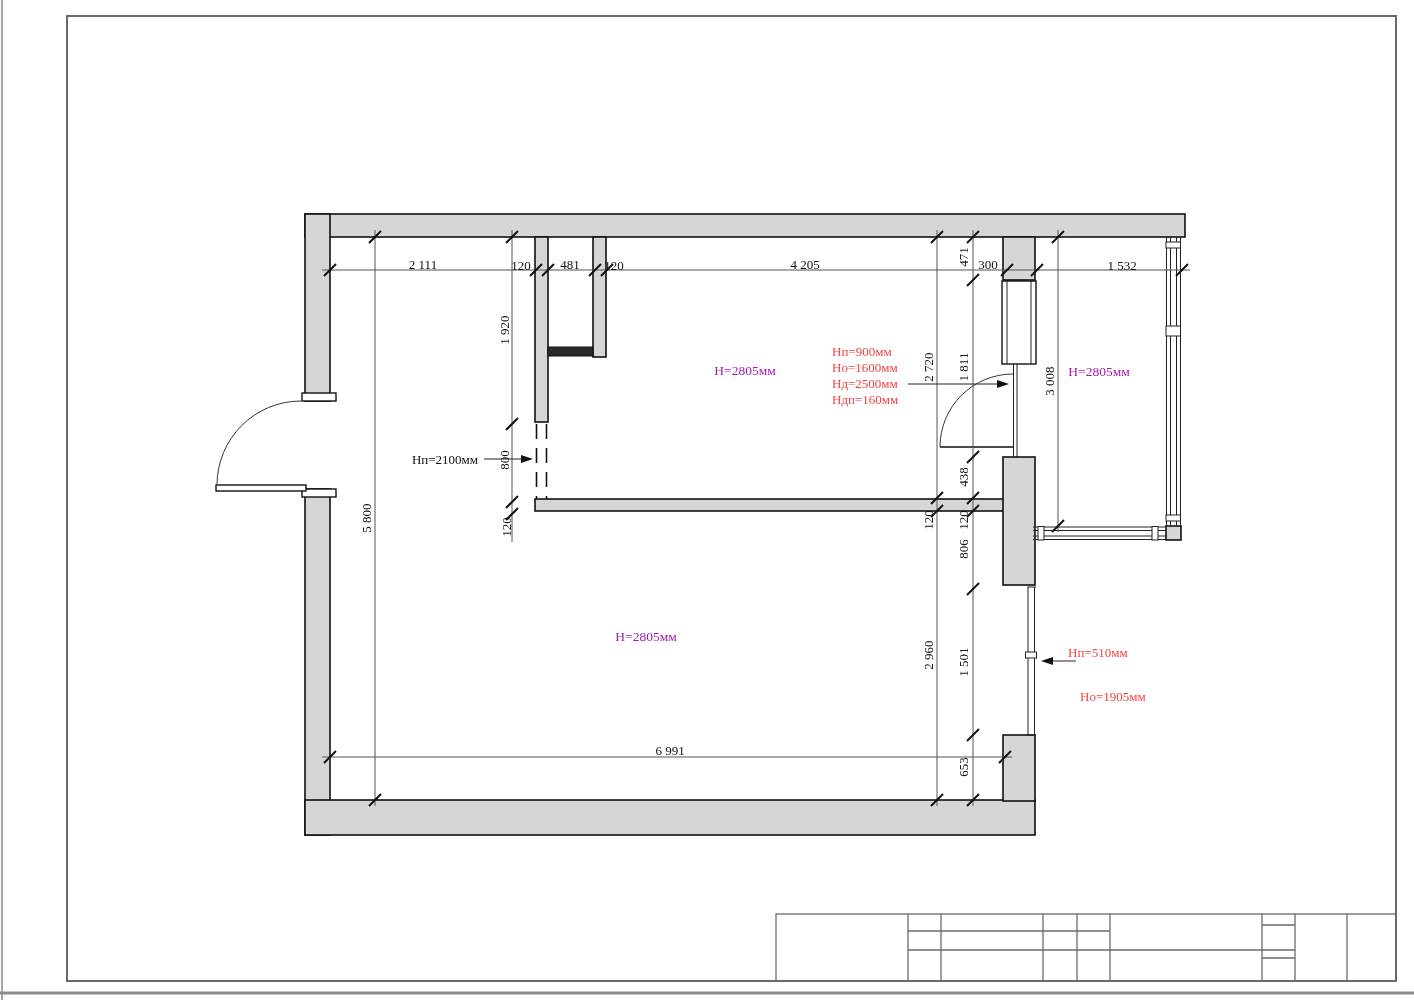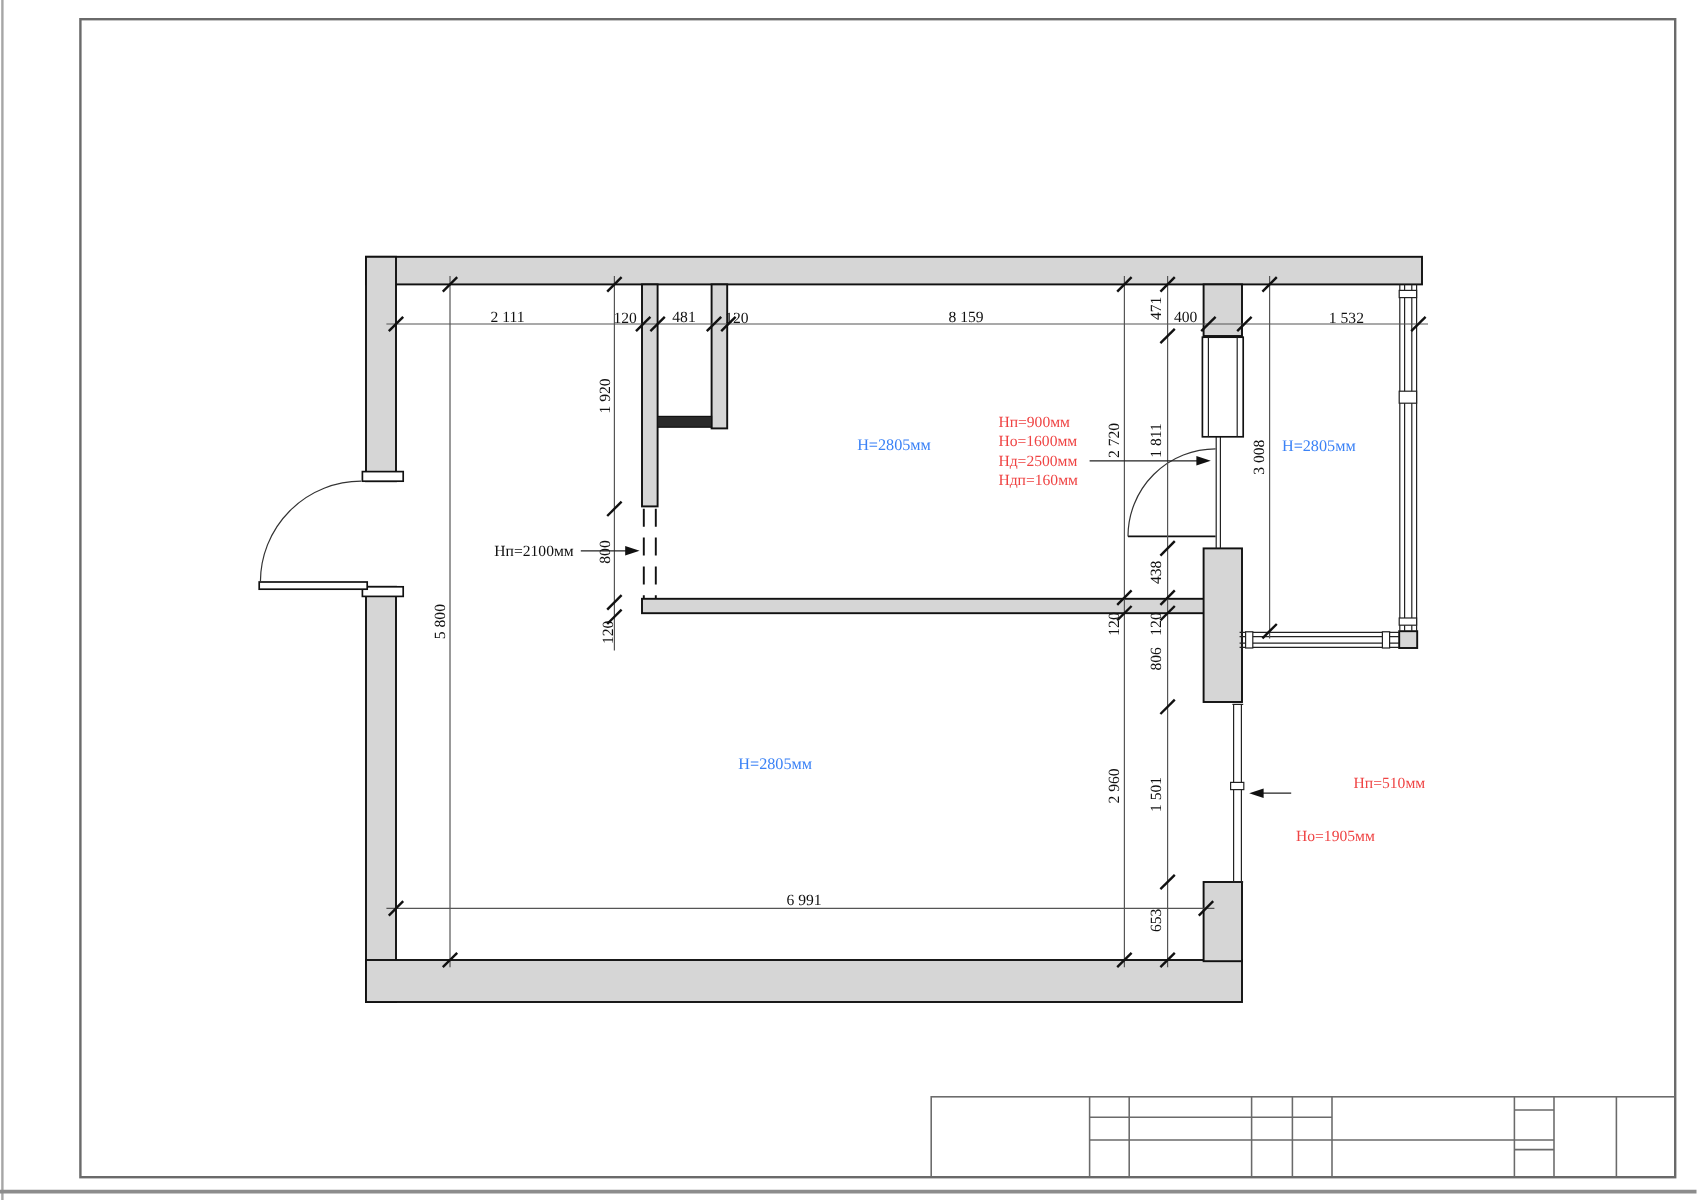--- a/index.html
+++ b/index.html
@@ -3,21 +3,21 @@
 <meta charset="utf-8">
 <style>
   html,body{margin:0;padding:0;background:#ffffff;}
   #stage{position:relative;width:1414px;height:1000px;background:#ffffff;overflow:hidden;
          font-family:"Liberation Serif", serif;color:#111;}
   #plan-svg{position:absolute;left:0;top:0;width:1414px;height:1000px;}
   .dim{position:absolute;font-size:13px;line-height:13px;white-space:nowrap;
        transform:translate(-50%,-50%);color:#111;}
   .rot{transform:translate(-50%,-50%) rotate(-90deg);}
   .lbl{position:absolute;font-size:13.5px;line-height:14px;white-space:nowrap;
-       transform:translate(-50%,-50%);color:#3b82f6;}
+       transform:translate(-50%,-50%);color:#a21caf;}
   .note{position:absolute;font-size:13px;line-height:16px;white-space:nowrap;
         transform:translate(0,-50%);color:#ef4444;}
 </style>
 </head>
 <body>
 
 <div id="stage">
 
   <svg id="plan-svg" viewBox="0 0 1414 1000" xmlns="http://www.w3.org/2000/svg">
 
@@ -164,22 +164,22 @@
       <line x1="908" y1="950" x2="1295" y2="950"></line>
       <line x1="1262" y1="925" x2="1295" y2="925"></line>
       <line x1="1262" y1="958" x2="1295" y2="958"></line>
     </g>
   </svg>
 
   <div class="dim" style="left:423px;top:264px">2 111</div>
   <div class="dim" style="left:521px;top:265px">120</div>
   <div class="dim" style="left:570px;top:264px">481</div>
   <div class="dim" style="left:614px;top:265px">120</div>
-  <div class="dim" style="left:805px;top:264px">8 159</div>
-  <div class="dim" style="left:988px;top:264px">400</div>
+  <div class="dim" style="left:805px;top:264px">4 205</div>
+  <div class="dim" style="left:988px;top:264px">300</div>
   <div class="dim" style="left:1122px;top:265px">1 532</div>
 
   <div class="dim" style="left:670px;top:750px">6 991</div>
 
   <div class="dim rot" style="left:504px;top:330px">1 920</div>
   <div class="dim rot" style="left:504px;top:460px">800</div>
   <div class="dim rot" style="left:506px;top:527px">120</div>
   <div class="dim rot" style="left:366px;top:518px">5 800</div>
 
   <div class="dim rot" style="left:928px;top:367px">2 720</div>
@@ -200,16 +200,16 @@
   <div class="lbl" style="left:1099px;top:372px">Н=2805мм</div>
   <div class="lbl" style="left:646px;top:637px">Н=2805мм</div>
 
   <div class="dim" style="left:445px;top:459px">Нп=2100мм</div>
 
   <div class="note" style="left:832px;top:352px">Нп=900мм</div>
   <div class="note" style="left:832px;top:368px">Но=1600мм</div>
   <div class="note" style="left:832px;top:384px">Нд=2500мм</div>
   <div class="note" style="left:832px;top:400px">Ндп=160мм</div>
 
-  <div class="note" style="left:1128px;top:653px">Нп=510мм</div>
+  <div class="note" style="left:1068px;top:653px">Нп=510мм</div>
   <div class="note" style="left:1080px;top:697px">Но=1905мм</div>
 
 </div>
 
 </body></html>

